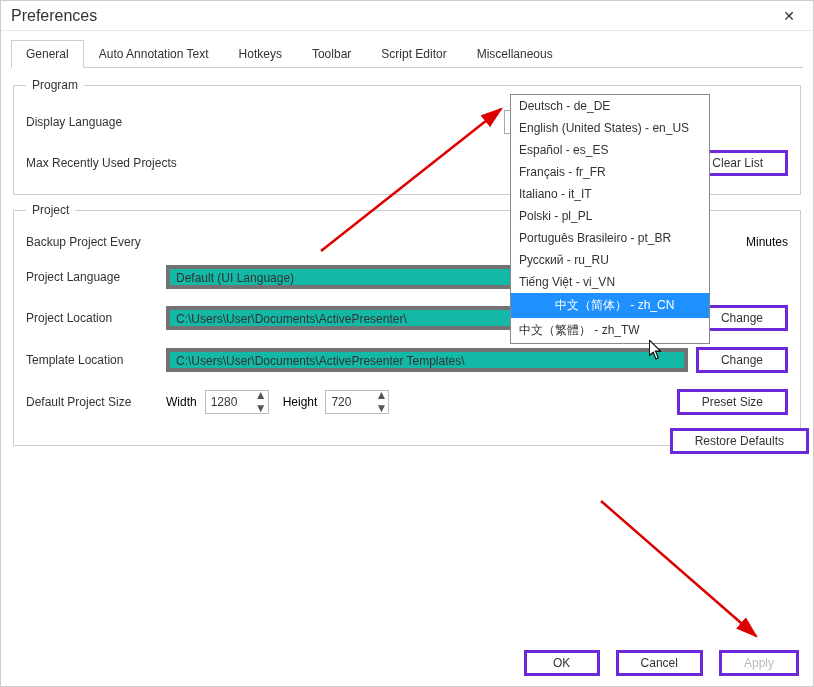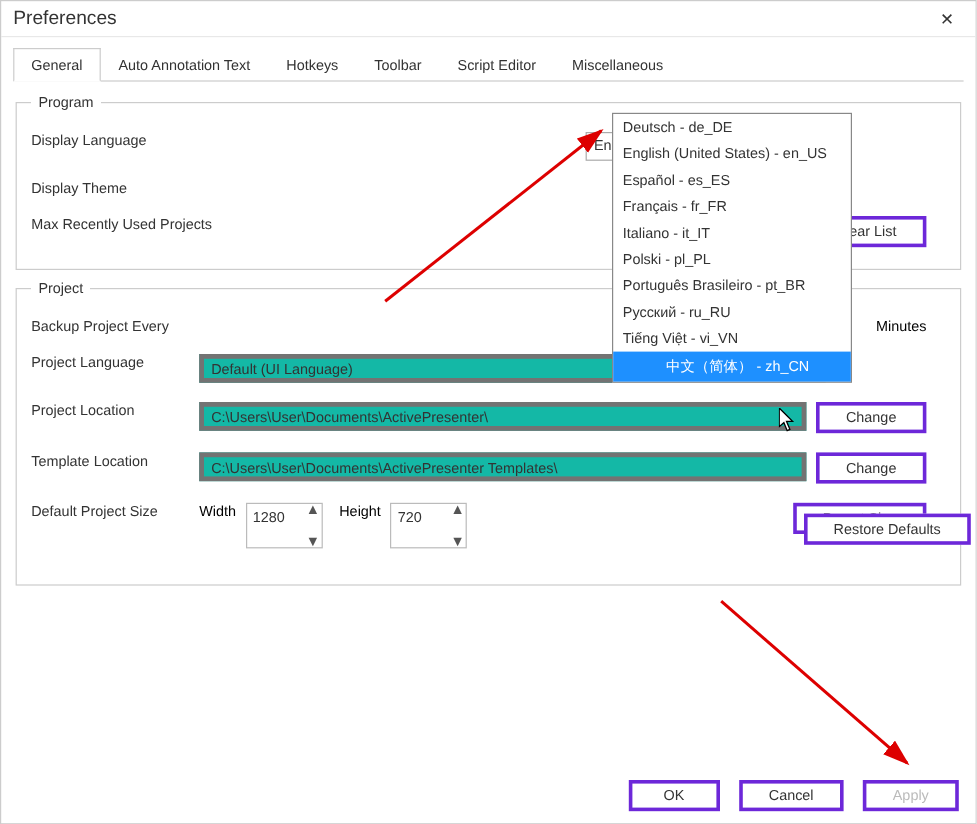--- a/index.html
+++ b/index.html
@@ -13,27 +13,27 @@
 
 .tabs { display: flex; margin: 8px 10px 0 10px; border-bottom: 1px solid #ccc; }
 .tab { padding: 6px 14px; border: 1px solid transparent; border-bottom: none; color: #333; cursor: default; position: relative; top: 1px; }
 .tab.active { border: 1px solid #ccc; border-bottom: 1px solid #fff; background: #fff; }
 
 .content { padding: 10px 12px; position: relative; height: 580px; }
 
 fieldset { border: 1px solid #ccc; margin-bottom: 8px; padding: 10px 12px 14px 12px; position: relative; }
 legend { padding: 0 6px; color: #333; }
 
-.row { display: flex; margin: 8px 16px 16px 0; }
+.row { display: flex; align-items: center; margin: 8px 0 16px 0; }
 .label { width: 160px; color: #333; flex-shrink: 0; }
 .wide-input { flex: 1; height: 24px; border: 4px solid #737373; padding: 2px 6px; background: #14b8a6; color: #333; }
 .btn { height: 26px; min-width: 76px; padding: 0 22px; border: 3px solid #6d28d9; background: #fff; color: #333; margin-left: 8px; cursor: default; }
 .btn.disabled { color: #bbb; }
 
-.num-input { width: 64px; height: 38px; border: 1px solid #bbb; padding: 2px 4px; position: relative; display: inline-block; background: #fff; }
+.num-input { width: 64px; height: 24px; border: 1px solid #bbb; padding: 2px 4px; position: relative; display: inline-block; background: #fff; }
 .num-input .val { position: absolute; left: 5px; top: 4px; color: #333; }
 .num-input .spin { position: absolute; right: 1px; top: 1px; bottom: 1px; width: 12px; display: flex; flex-direction: column; justify-content: space-between; font-size: 7px; line-height: 7px; color: #555; }
 
 .lang-select { width: 200px; height: 24px; border: 1px solid #aaa; background: #fff; padding: 3px 6px; color: #333; position: relative; }
 .lang-select .caret { position: absolute; right: 6px; top: 6px; font-size: 9px; color: #555; }
 
 .dropdown { position: absolute; top: 26px; left: 509px; width: 200px; border: 1px solid #888; background: #fff; z-index: 50; }
 .dropdown .item { padding: 4px 8px; color: #333; cursor: default; white-space: nowrap; overflow: hidden; }
 .dropdown .item.highlight { background: #1e90ff; color: #fff; padding-left: 44px; }
 
@@ -72,23 +72,20 @@
       <div class="row">
         <div class="label">Display Language</div>
         <div style="flex:1"></div>
         <div class="lang-select">
           <span>English (United States) - en_U</span>
           <span class="caret">⌵</span>
         </div>
         <div style="width:84px"></div>
       </div>
 
-      <div class="row">
-        <div class="label">Display Theme</div>
-      </div>
 
       <div class="row" style="margin-bottom:4px;gap:12px;">
         <div class="label">Max Recently Used Projects</div>
         <div style="flex:1"></div>
         <button class="btn">Clear List</button>
       </div>
     </fieldset>
 
     <fieldset>
       <legend>Project</legend>
@@ -152,20 +149,21 @@
         <div class="item">Deutsch - de_DE</div>
         <div class="item">English (United States) - en_US</div>
         <div class="item">Español - es_ES</div>
         <div class="item">Français - fr_FR</div>
         <div class="item">Italiano - it_IT</div>
         <div class="item">Polski - pl_PL</div>
         <div class="item">Português Brasileiro - pt_BR</div>
         <div class="item">Русский - ru_RU</div>
         <div class="item">Tiếng Việt - vi_VN</div>
         <div class="item highlight">中文（简体） - zh_CN</div>
+        <div class="item">中文（繁體） - zh_TW</div>
       </div>
 
   </div>
 
   <div class="footer">
     <button class="btn">OK</button>
     <button class="btn">Cancel</button>
     <button class="btn disabled">Apply</button>
   </div>
 

